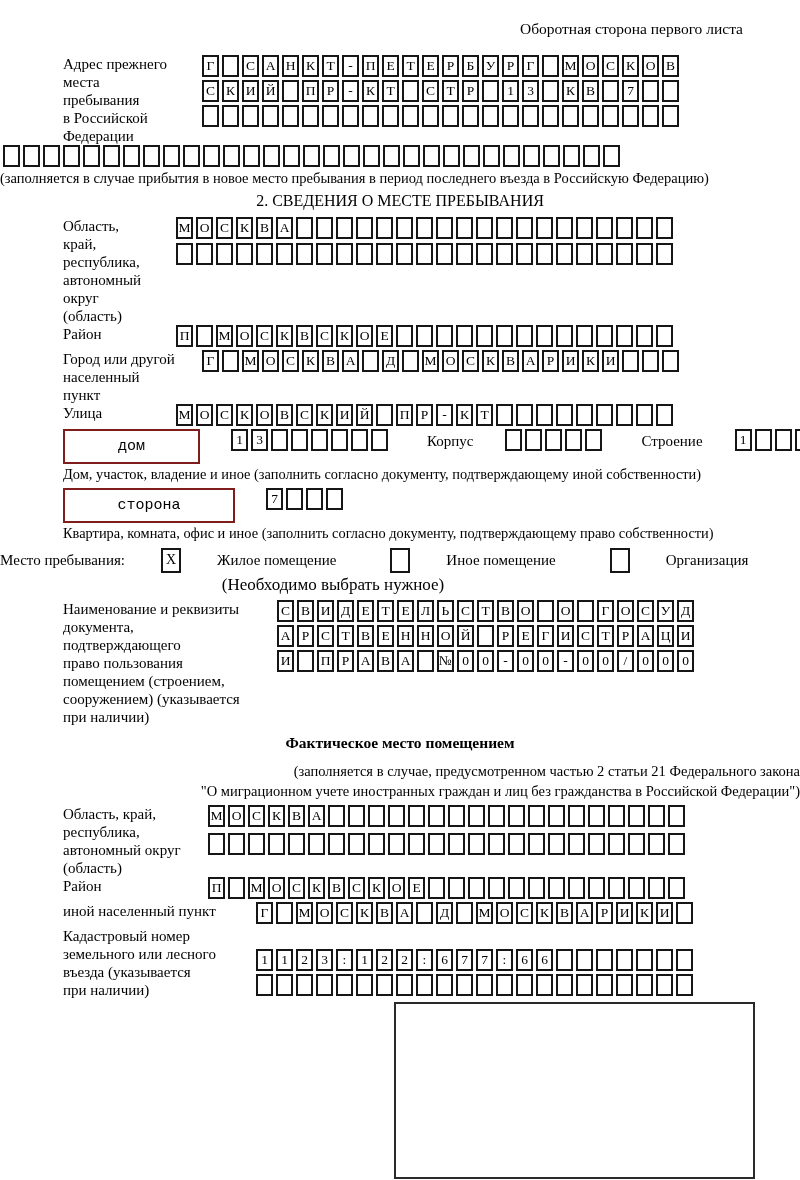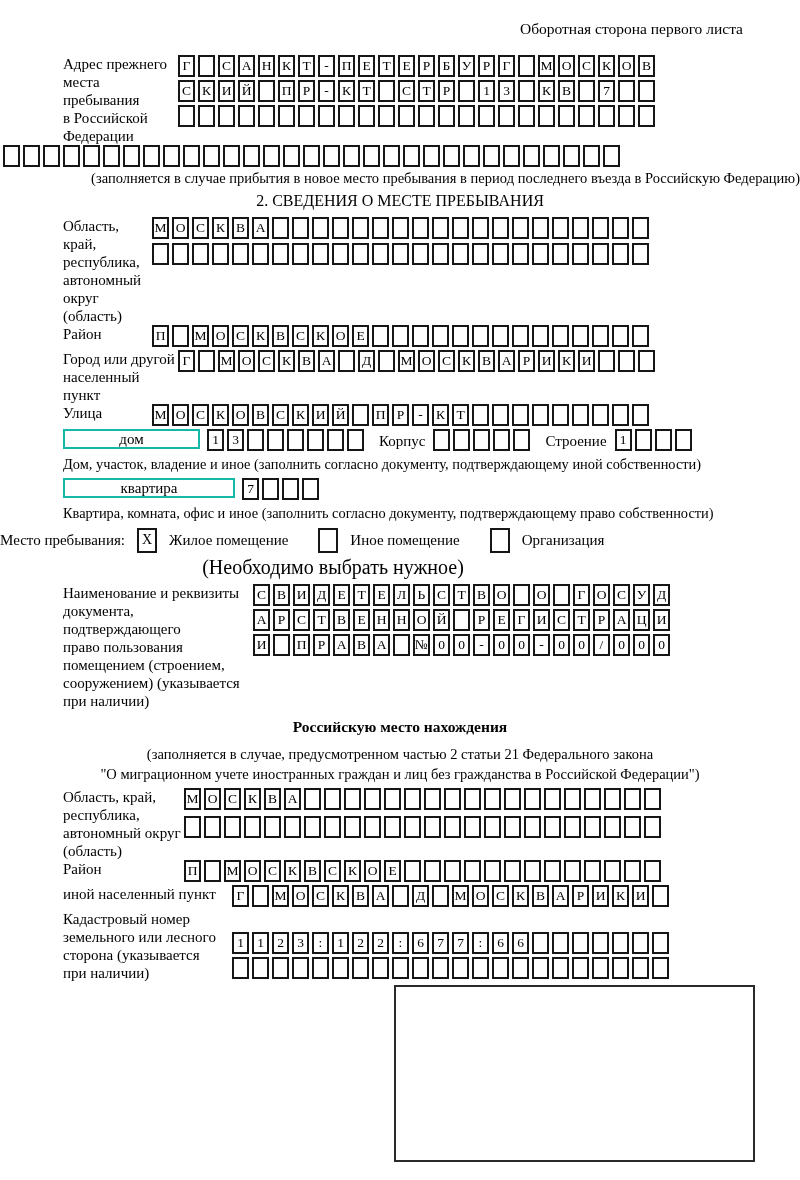--- a/index.html
+++ b/index.html
@@ -3,50 +3,50 @@
 <meta charset="utf-8">
 <style>
   * { box-sizing: border-box; margin: 0; padding: 0; }
   body {
     width: 800px; height: 1180px; overflow: hidden;
     background: #ffffff; color: #000000;
     font-family: "Liberation Serif", "DejaVu Serif", serif;
     font-size: 15px; line-height: 1.2;
   }
   .header-note { text-align: right; padding: 20px 57px 0 4px; margin-bottom: 16px; font-size: 15.5px; }
-  .row { display: flex; align-items: flex-start; }
+  .row { display: flex; align-items: flex-start; gap: 24px; }
   .indent { margin-left: 63px; }
   .label { flex: none; font-size: 15px; line-height: 18px; }
   .w115 { width: 115px; } .w89 { width: 89px; } .w121 { width: 121px; }
   .w169 { width: 169px; } .w190 { width: 190px; }
   .boxes { display: flex; flex: none; margin-bottom: 3px; }
   .cell {
     flex: none; width: 17px; height: 22px; border: 2px solid #161616;
     margin-right: 3px; display: flex; align-items: center; justify-content: center;
     font-size: 13.5px; background: #fff;
   }
   .fullrow { margin-left: 3px; }
   .note { font-size: 14.5px; }
-  .center { text-align: right; padding-left: 36px; }
+  .center { text-align: left; }
   .sec-title { font-weight: normal; font-size: 16px; text-align: center; margin: 4px 0 7px; }
   .sub-title { font-weight: bold; font-size: 15.5px; text-align: center; margin: 8px 0 8px; }
   .named-box {
-    flex: none; height: 20px; border: 2px solid #14b8a6;
-    display: flex; align-items: center; justify-content: center; font-size: 15px;
+    flex: none; height: 35px; border: 2px solid #7f1d1d;
+    display: flex; align-items: center; justify-content: center; font-size: 15px; font-family: Liberation Mono, monospace;
   }
   .nb-dom { width: 137px; margin-right: 7px; }
   .nb-kv  { width: 172px; margin-right: 7px; }
   .inline-label { flex: none; margin: 3px 8px 0 12px; }
   .caption { font-size: 14.4px; margin: 1px 0 5px 63px; }
   .stay-row { align-items: center; margin: 3px 0 2px; }
   .stay-label { margin-right: 12px; }
   .chk { width: 20px; height: 25px; margin: 0 12px 0 0; font-size: 14px; }
   .opt-label { margin-right: 30px; }
-  .stay-note { margin-left: 173px; width: 320px; text-align: center; font-size: 20px; margin-bottom: 5px; }
-  .act-note-line { text-align: center; font-size: 14.5px; line-height: 20px; }
+  .stay-note { margin-left: 173px; width: 320px; text-align: center; font-size: 17px; margin-bottom: 5px; }
+  .act-note-line { text-align: right; font-size: 14.5px; line-height: 20px; }
   .stamp-box { margin: 3px 0 6px 394px; width: 361px; height: 177px; border: 2px solid #2a2a2a; }
   .mb2 { margin-bottom: 2px; } .mb4 { margin-bottom: 4px; } .mb6 { margin-bottom: 6px; }
 </style>
 </head>
 <body>
 
 <div>
 
   <div class="header-note">Оборотная сторона первого листа</div>
 
@@ -359,21 +359,21 @@
     <div class="boxes">
         <span class="cell">1</span>
         <span class="cell"></span>
         <span class="cell"></span>
         <span class="cell"></span>
       </div>
   </div>
   <div class="caption">Дом, участок, владение и иное (заполнить согласно документу, подтверждающему иной собственности)</div>
 
   <div class="row indent mb2">
-    <div class="named-box nb-kv">квартира</div>
+    <div class="named-box nb-kv">сторона</div>
     <div class="boxes">
         <span class="cell">7</span>
         <span class="cell"></span>
         <span class="cell"></span>
         <span class="cell"></span>
       </div>
   </div>
   <div class="caption">Квартира, комната, офис и иное (заполнить согласно документу, подтверждающему право собственности)</div>
 
   <div class="row indent stay-row">
@@ -462,21 +462,21 @@
           <span class="cell">0</span>
           <span class="cell">0</span>
           <span class="cell">/</span>
           <span class="cell">0</span>
           <span class="cell">0</span>
           <span class="cell">0</span>
         </div>
     </div>
   </div>
 
-  <div class="sub-title">Российскую место нахождения</div>
+  <div class="sub-title">Фактическое место помещением</div>
   <div class="act-note-line">(заполняется в случае, предусмотренном частью 2 статьи 21 Федерального закона</div>
   <div class="act-note-line mb4">"О миграционном учете иностранных граждан и лиц без гражданства в Российской Федерации")</div>
 
   <div class="row indent">
     <div class="label w121">
         <div>Область, край,</div>
         <div>республика,</div>
         <div>автономный округ</div>
         <div>(область)</div>
       </div>
@@ -593,21 +593,21 @@
         <span class="cell">К</span>
         <span class="cell">И</span>
         <span class="cell"></span>
       </div>
   </div>
 
   <div class="row indent">
     <div class="label w169">
         <div>Кадастровый номер</div>
         <div>земельного или лесного</div>
-        <div>сторона (указывается</div>
+        <div>въезда (указывается</div>
         <div>при наличии)</div>
       </div>
     <div>
       <div class="boxes" style="margin-top:22px">
           <span class="cell">1</span>
           <span class="cell">1</span>
           <span class="cell">2</span>
           <span class="cell">3</span>
           <span class="cell">:</span>
           <span class="cell">1</span>

